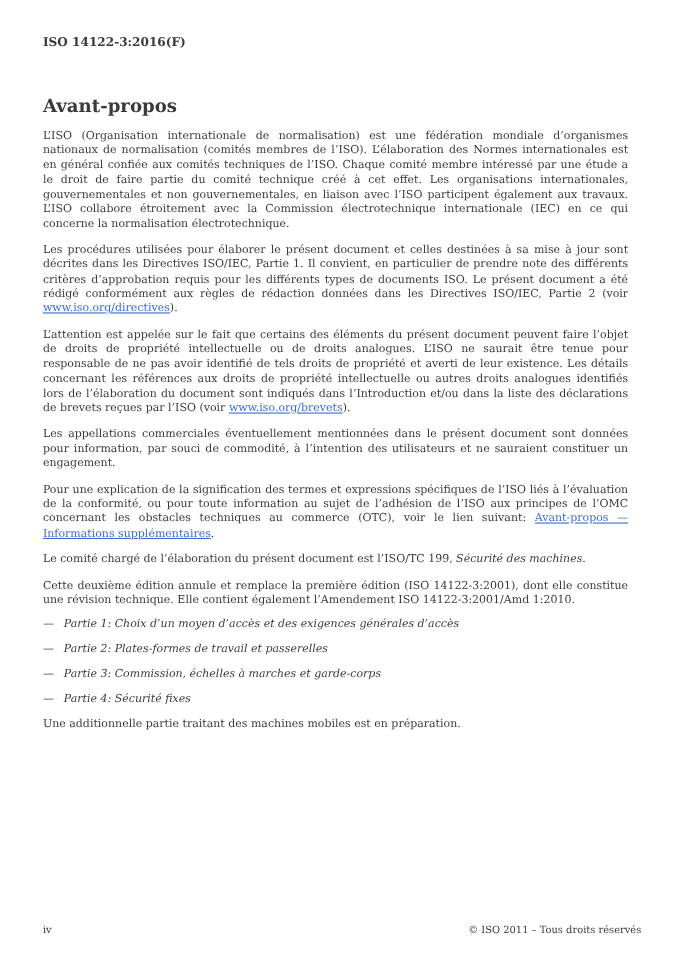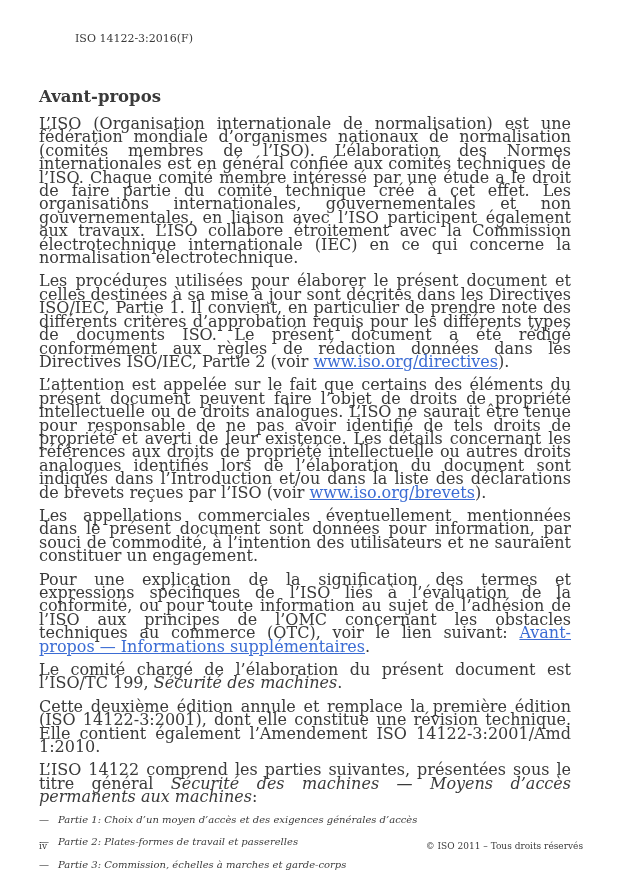--- a/index.html
+++ b/index.html
@@ -17,37 +17,36 @@
     overflow: hidden;
   }
   .content {
     position: absolute;
     left: 39px;
     width: 544px;
     top: 0;
   }
   .doc-header {
     margin-top: 32px;
-    font-weight: normal;
+    font-weight: bold;
     font-size: 11px;
     line-height: 13px;
-    margin-left: 36px;
   }
   .page-title {
     margin: 42px 0 0 0;
     font-weight: bold;
     font-size: 16.5px;
     line-height: 20px;
   }
   .body-text {
     margin-top: 8px;
   }
   .para {
     margin: 10px 12px 0 0;
-    font-size: 16px;
+    font-size: 10px;
     line-height: 13.4px;
     text-align: justify;
   }
   .list-item {
     margin: 9px 0 0 0;
     font-size: 10px;
     line-height: 13.4px;
     display: flex;
   }
   .dash {
@@ -81,21 +80,20 @@
     <div class="doc-header">ISO 14122-3:2016(F)</div>
     <h1 class="page-title">Avant-propos</h1>
     <div class="body-text">
         <p class="para"><span>L’ISO (Organisation internationale de normalisation) est une fédération mondiale d’organismes nationaux de normalisation (comités membres de l’ISO). L’élaboration des Normes internationales est en général confiée aux comités techniques de l’ISO. Chaque comité membre intéressé par une étude a le droit de faire partie du comité technique créé à cet effet. Les organisations internationales, gouvernementales et non gouvernementales, en liaison avec l’ISO participent également aux travaux. L’ISO collabore étroitement avec la Commission électrotechnique internationale (IEC) en ce qui concerne la normalisation électrotechnique.</span></p>
         <p class="para"><span>Les procédures utilisées pour élaborer le présent document et celles destinées à sa mise à jour sont décrites dans les Directives ISO/IEC, Partie 1. Il convient, en particulier de prendre note des différents critères d’approbation requis pour les différents types de documents ISO. Le présent  document a été rédigé conformément aux règles de rédaction données dans les Directives ISO/IEC, Partie 2 (voir </span><a class="doc-link" href="#">www.iso.org/directives</a><span>).</span></p>
         <p class="para"><span>L’attention est appelée sur le fait que certains des éléments du présent document peuvent faire l’objet de droits de propriété intellectuelle ou de droits analogues. L’ISO ne saurait être tenue pour responsable de ne pas avoir identifié de tels droits de propriété et averti de leur existence. Les détails concernant les références aux droits de propriété intellectuelle ou autres droits analogues identifiés lors de l’élaboration du document sont indiqués dans l’Introduction et/ou dans la liste des déclarations de brevets reçues par l’ISO (voir </span><a class="doc-link" href="#">www.iso.org/brevets</a><span>).</span></p>
         <p class="para"><span>Les appellations commerciales éventuellement mentionnées dans le présent document sont données pour information, par souci de commodité, à l’intention des utilisateurs et ne sauraient constituer un engagement.</span></p>
         <p class="para"><span>Pour une explication de la signification des termes et expressions spécifiques de l’ISO liés à l’évaluation de la conformité, ou pour toute information au sujet de l’adhésion de l’ISO aux principes de l’OMC concernant les obstacles techniques au commerce (OTC), voir le lien suivant: </span><a class="doc-link" href="#">Avant-propos — Informations supplémentaires</a><span>.</span></p>
         <p class="para"><span>Le comité chargé de l’élaboration du présent document est l’ISO/TC 199, </span><span class="italic">Sécurité des machines</span><span>.</span></p>
         <p class="para"><span>Cette deuxième édition annule et remplace la première édition (ISO 14122-3:2001), dont elle constitue une révision technique. Elle contient également l’Amendement ISO 14122-3:2001/Amd 1:2010.</span></p>
-        <p class="para"><span>L’ISO 14122 comprend les parties suivantes, présentées sous le titre général </span><span class="italic">Sécurité des machines — Moyens d’accès permanents aux machines</span><span>:</span></p>
         <div class="list-item">
           <span class="dash">—</span>
           <span><span class="italic">Partie 1: Choix d’un moyen d’accès et des exigences générales d’accès</span></span>
         </div>
         <div class="list-item">
           <span class="dash">—</span>
           <span><span class="italic">Partie 2: Plates-formes de travail et passerelles</span></span>
         </div>
         <div class="list-item">
           <span class="dash">—</span>

